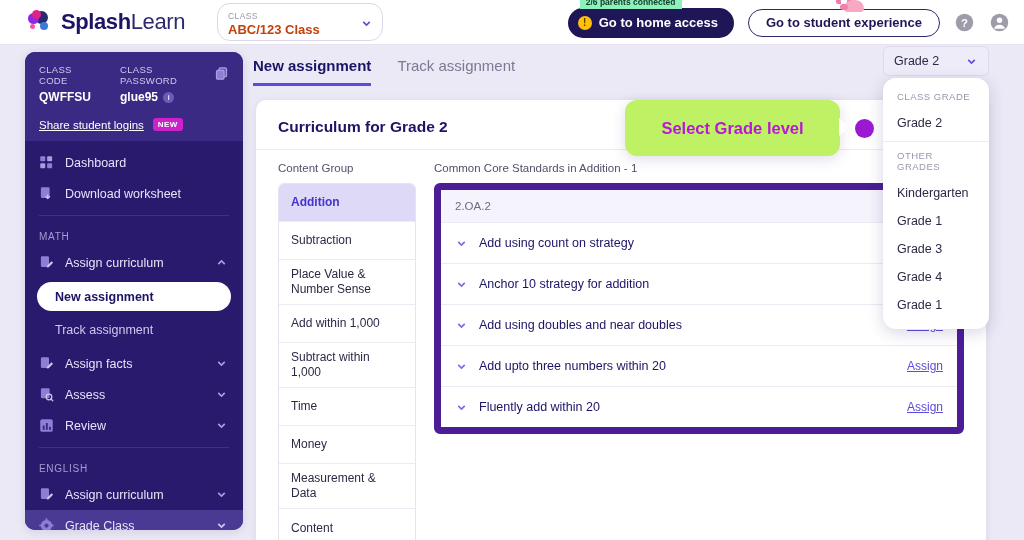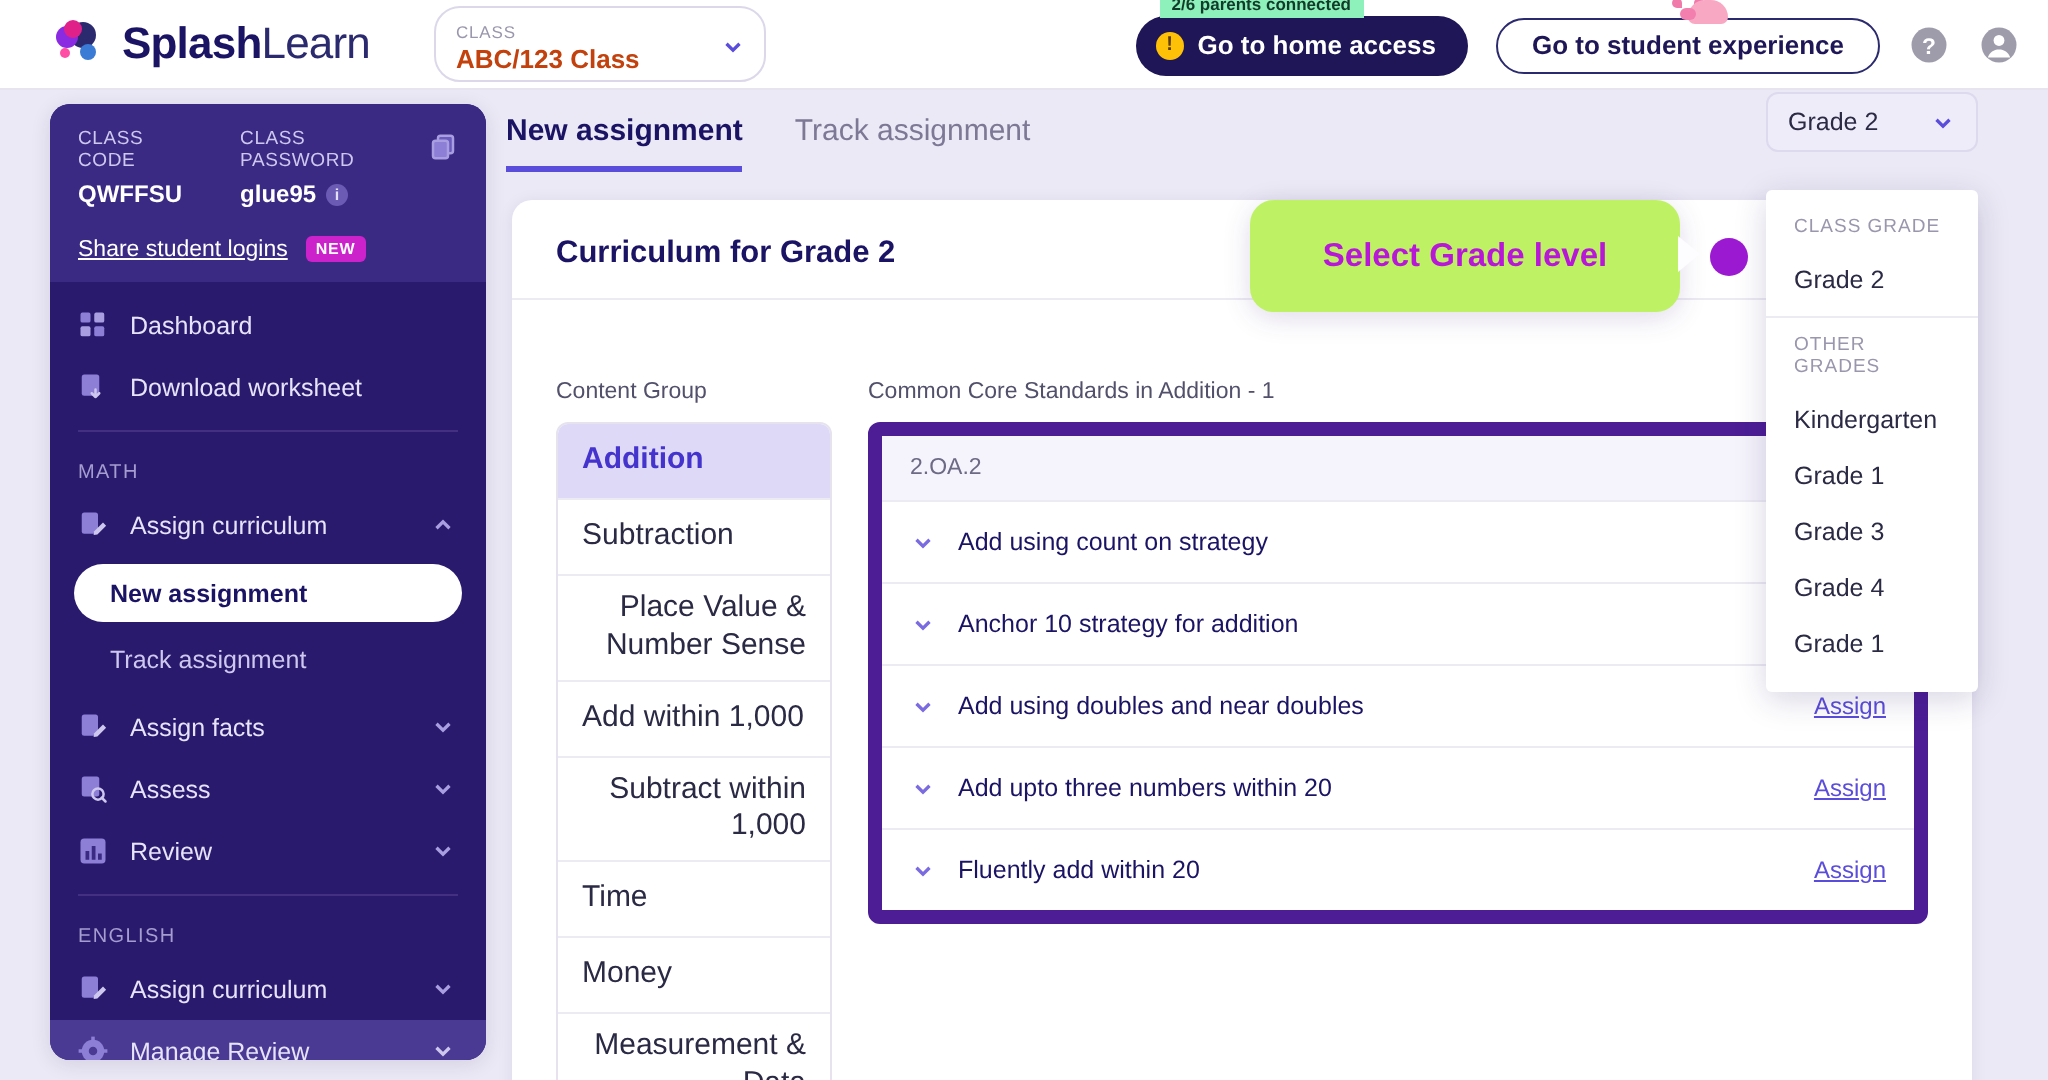--- a/index.html
+++ b/index.html
@@ -113,26 +113,26 @@
     position: absolute; left: 13px; top: 55px; width: 730px; height: 472px;
     background: #fff; border-radius: 10px 10px 0 0; box-shadow: 0 1px 8px rgba(40,20,100,.08);
     padding: 18px 22px 0 22px;
   }
   .card-title { font-size: 15.5px; font-weight: 700; color: #1b1464; }
   .card-hr { height: 1px; background: #eceaf3; margin: 13px -22px 0 -22px; }
 
   .cols { display: flex; gap: 18px; margin-top: 12px; }
   .col-left { width: 138px; }
   .col-right { flex: 1; }
-  .col-head { font-size: 11.5px; color: #52506b; margin-bottom: 9px; margin-top: 28px; }
+  .col-head { font-size: 11.5px; color: #52506b; margin-bottom: 9px; }
 
   .group-list { border: 1px solid #e6e3ef; border-radius: 6px; overflow: hidden; }
   .group-item {
     min-height: 38px; display: flex; align-items: center; padding: 7px 12px;
-    font-size: 15px; color: #2b2a45; border-bottom: 1px solid #eceaf3; cursor: pointer; line-height: 1.25; text-align: right;
+    font-size: 12px; color: #2b2a45; border-bottom: 1px solid #eceaf3; cursor: pointer; line-height: 1.25;
   }
   .group-item:last-child { border-bottom: none; }
   .group-item.active { background: #ddd9f7; color: #4433cc; font-weight: 700; }
 
   .std-box { border: 7px solid #4c1d95; border-radius: 6px; overflow: hidden; }
   .std-code { background: #f5f3fb; font-size: 11.5px; color: #6d6a85; padding: 10px 14px; }
   .skill-row {
     display: flex; align-items: center; justify-content: space-between;
     padding: 13px 14px; border-top: 1px solid #eceaf3; font-size: 12.5px; color: #1b1464;
   }
@@ -141,22 +141,22 @@
 
   
   .grade-btn {
     position: absolute; right: 35px; top: 46px; width: 106px; height: 30px;
     background: #eeecf8; border: 1px solid #ddd9ee; border-radius: 6px;
     display: flex; align-items: center; justify-content: space-between;
     padding: 0 10px; font-size: 12.5px; color: #2b2a45; cursor: pointer; z-index: 60;
   }
   .grade-menu {
     position: absolute; right: 35px; top: 78px; width: 106px;
-    background: #fff; border-radius: 3px; box-shadow: 0 4px 16px rgba(40,20,100,.18);
-    padding: 9px 0 10px 0; z-index: 60; margin-top: 17px;
+    background: #fff; border-radius: 13px; box-shadow: 0 4px 16px rgba(40,20,100,.18);
+    padding: 9px 0 10px 0; z-index: 60;
   }
   .gm-label { font-size: 9.5px; color: #9a96ad; letter-spacing: .5px; padding: 4px 14px 7px 14px; }
   .gm-item { font-size: 12.5px; color: #2b2a45; padding: 7px 14px; cursor: pointer; }
   .gm-sep { height: 1px; background: #eceaf3; margin: 4px 0; }
 
   
   .callout {
     position: absolute; left: 625px; top: 100px; width: 215px; height: 56px;
     background: #bef264; border-radius: 12px; display: flex; align-items: center;
     justify-content: center; box-shadow: 0 3px 14px rgba(60,30,120,.16); z-index: 70;
@@ -348,21 +348,21 @@
         <svg class="ico" viewBox="0 0 24 24">
           <circle cx="12" cy="12" r="9" fill="#8d7fd6"></circle>
             <circle cx="12" cy="12" r="3.4" fill="#4b3a94"></circle>
           <g fill="#8d7fd6">
               <rect x="10.6" y="0.5" width="2.8" height="5"></rect>
               <rect x="10.6" y="18.5" width="2.8" height="5"></rect>
               <rect x="0.5" y="10.6" width="5" height="2.8"></rect>
               <rect x="18.5" y="10.6" width="5" height="2.8"></rect>
             </g>
         </svg>
-        <span>Manage Review</span>
+        <span>Grade Class</span>
         <svg class="chev-s" width="13" height="13" viewBox="0 0 24 24" fill="none" stroke="#cfc8ee" stroke-width="3">
             <path d="M6 9l6 6 6-6"></path>
           </svg>
       </div>
     </div>
   </div>
 
   <div class="main">
     <div class="tabs">
       <div class="tab active">

